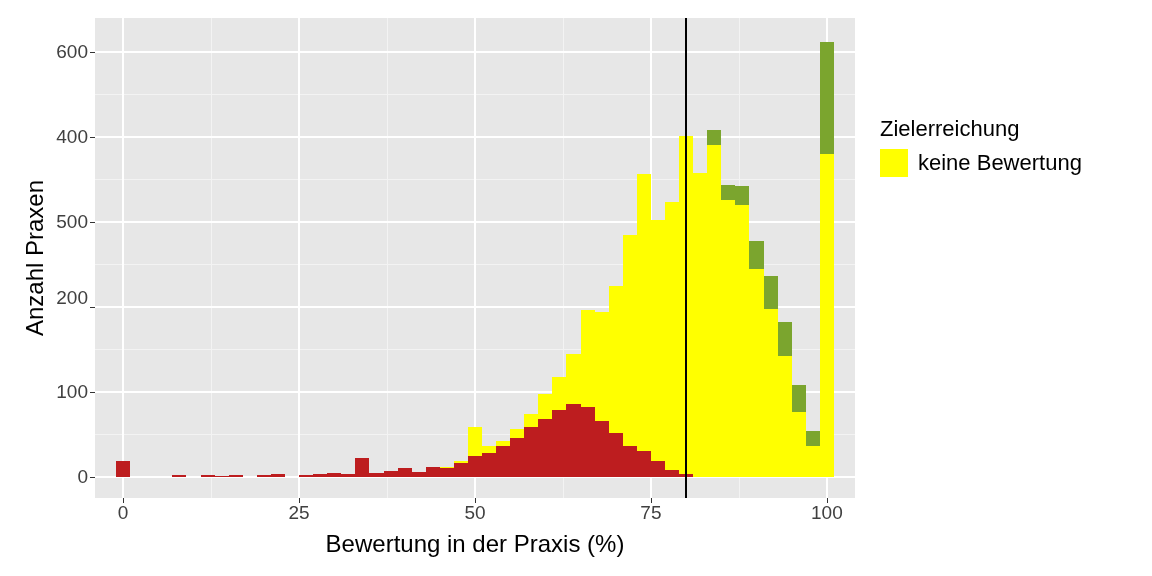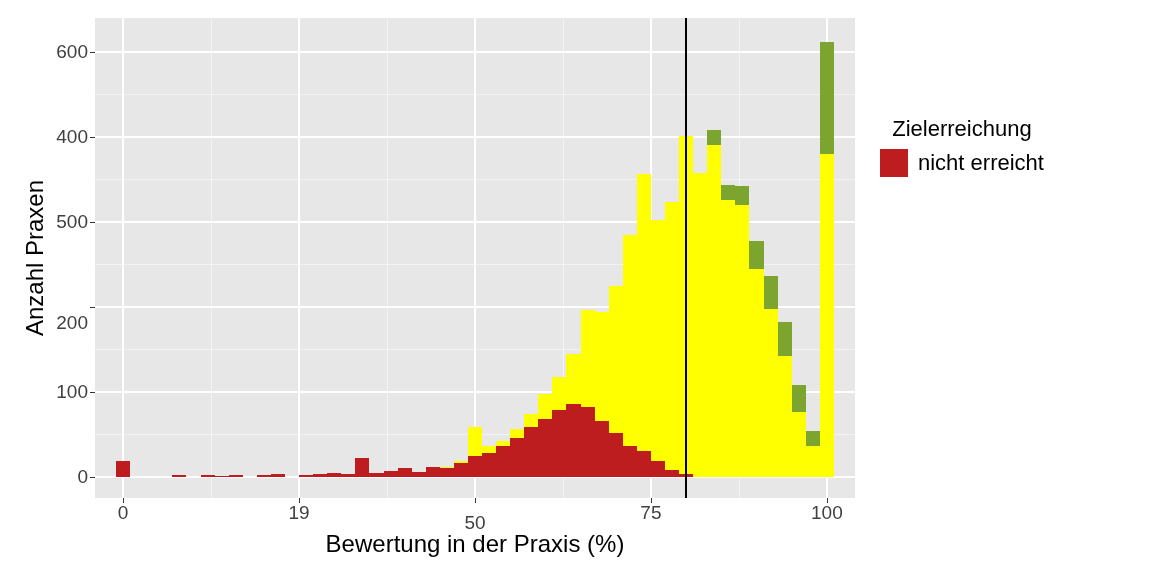--- a/index.html
+++ b/index.html
@@ -102,21 +102,20 @@
   }
   .legend {
     position: absolute;
     left: 880px;
     top: 115px;
     font-size: 22px;
   }
   .legend-title {
     margin-bottom: 6px;
     line-height: 1.25;
-    text-align: center;
   }
   .legend-row {
     display: flex;
     align-items: center;
     margin: 4px 0;
   }
   .legend-swatch {
     width: 28px;
     height: 28px;
     margin-right: 10px;
@@ -230,40 +229,40 @@
   <div class="axis-title-x">Bewertung in der Praxis (%)</div>
   <div class="axis-title-y">
       <span>Anzahl Praxen</span>
     </div>
 
   <div class="legend">
     <div class="legend-title">
       <span>Zielerreichung</span><br>
     </div>
     <div class="legend-row">
-      <div class="legend-swatch" id="sw-ne" style="background: rgb(189, 29, 31);"></div>
-      <span>nicht erreicht</span>
+      <div class="legend-swatch" id="sw-kb" style="background: rgb(255, 255, 0);"></div>
+      <span>keine Bewertung</span>
     </div>
   </div>
 
 <div class="axis-tick-label-y" style="top: 476.761px;">0</div>
     <div class="tick-y" style="top: 476.761px;"></div>
     <div class="axis-tick-label-y" style="top: 391.805px;">100</div>
     <div class="tick-y" style="top: 391.805px;"></div>
-    <div class="axis-tick-label-y" style="top: 323px;">200</div>
+    <div class="axis-tick-label-y" style="top: 298px;">200</div>
     <div class="tick-y" style="top: 306.85px;"></div>
     <div class="axis-tick-label-y" style="top: 221.894px;">500</div>
     <div class="tick-y" style="top: 221.894px;"></div>
     <div class="axis-tick-label-y" style="top: 136.938px;">400</div>
     <div class="tick-y" style="top: 136.938px;"></div>
     <div class="axis-tick-label-y" style="top: 51.9823px;">600</div>
     <div class="tick-y" style="top: 51.9823px;"></div>
     <div class="axis-tick-label-x" style="left: 123.148px;">0</div>
     <div class="tick-x" style="left: 123.148px;"></div>
-    <div class="axis-tick-label-x" style="left: 299.074px;">19</div>
+    <div class="axis-tick-label-x" style="left: 299.074px;">25</div>
     <div class="tick-x" style="left: 299.074px;"></div>
-    <div class="axis-tick-label-x" style="left: 475px; margin-top: 10px;">50</div>
+    <div class="axis-tick-label-x" style="left: 475px;">50</div>
     <div class="tick-x" style="left: 475px;"></div>
     <div class="axis-tick-label-x" style="left: 650.926px;">75</div>
     <div class="tick-x" style="left: 650.926px;"></div>
     <div class="axis-tick-label-x" style="left: 826.852px;">100</div>
     <div class="tick-x" style="left: 826.852px;"></div>
   </div>
 
 </body></html>

